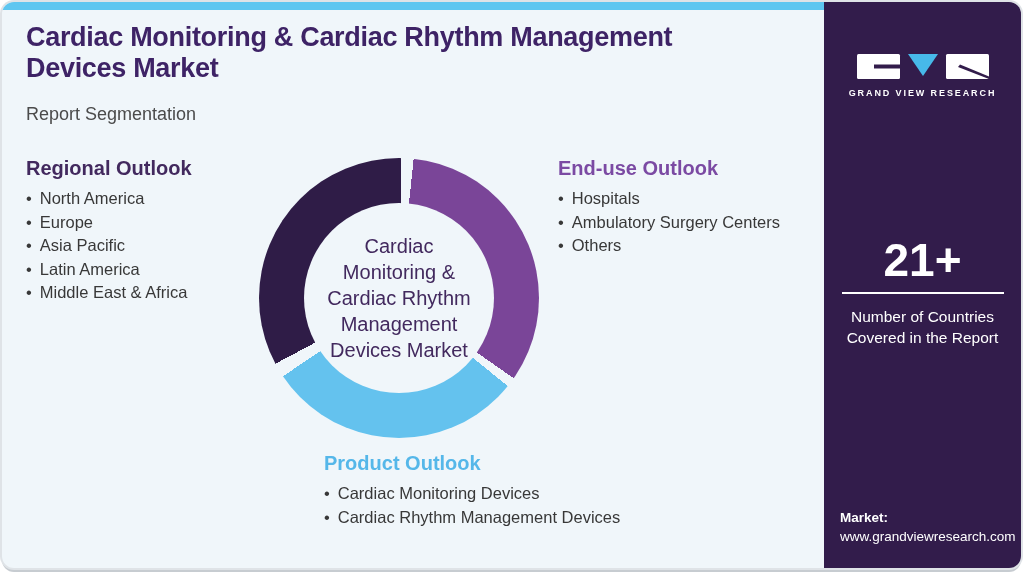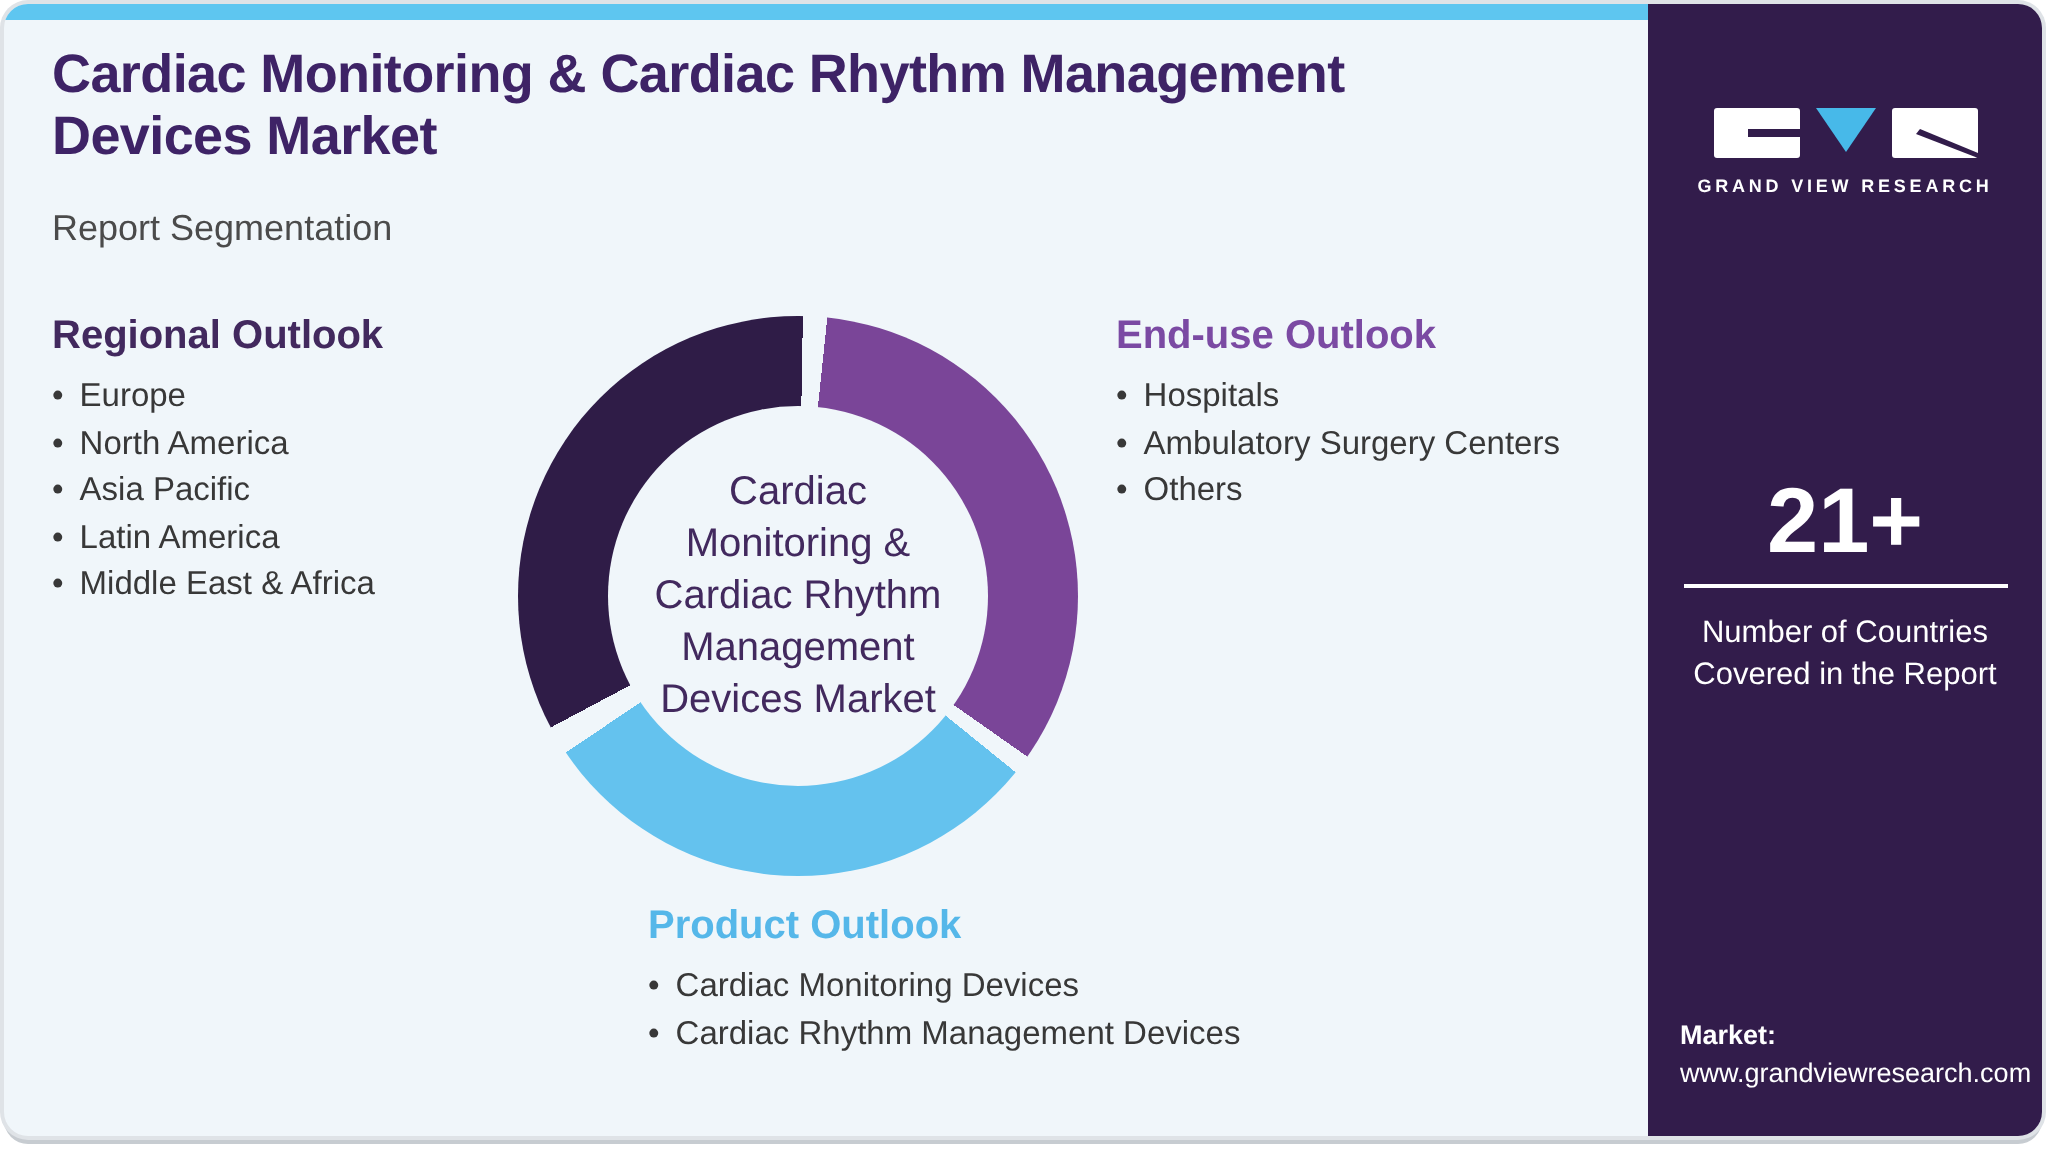--- a/index.html
+++ b/index.html
@@ -55,24 +55,24 @@
     <div class="title-block">
       <div class="title-line">Cardiac Monitoring &amp; Cardiac Rhythm Management</div>
       <div class="title-line">Devices Market</div>
       <div class="subtitle">Report Segmentation</div>
     </div>
 
     <section class="outlook regional">
       <h2>Regional Outlook</h2>
       <ul>
         <li>
-            <span>Europe</span>
+            <span>North America</span>
           </li>
         <li>
-            <span>North America</span>
+            <span>Europe</span>
           </li>
         <li>
             <span>Asia Pacific</span>
           </li>
         <li>
             <span>Latin America</span>
           </li>
         <li>
             <span>Middle East &amp; Africa</span>
           </li>

